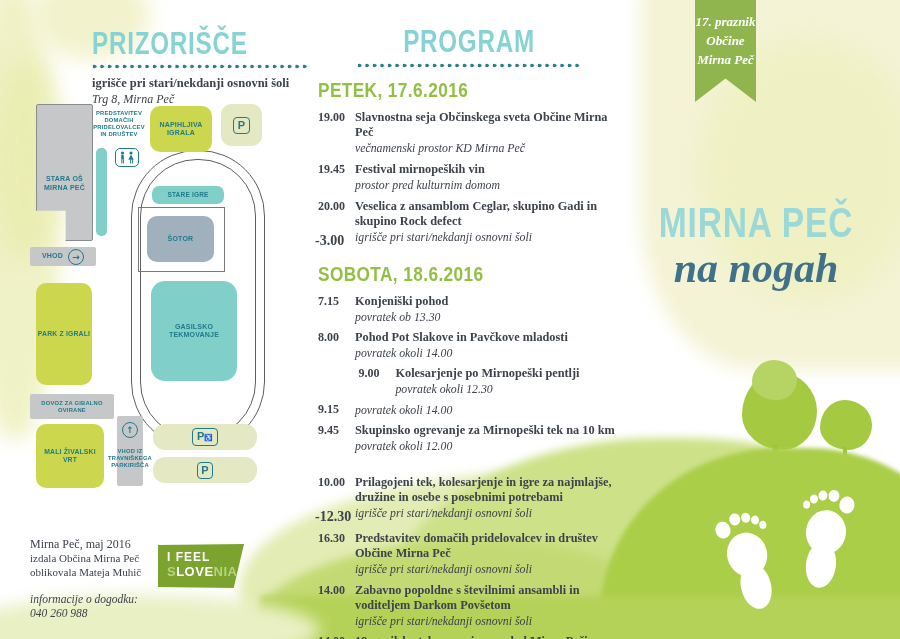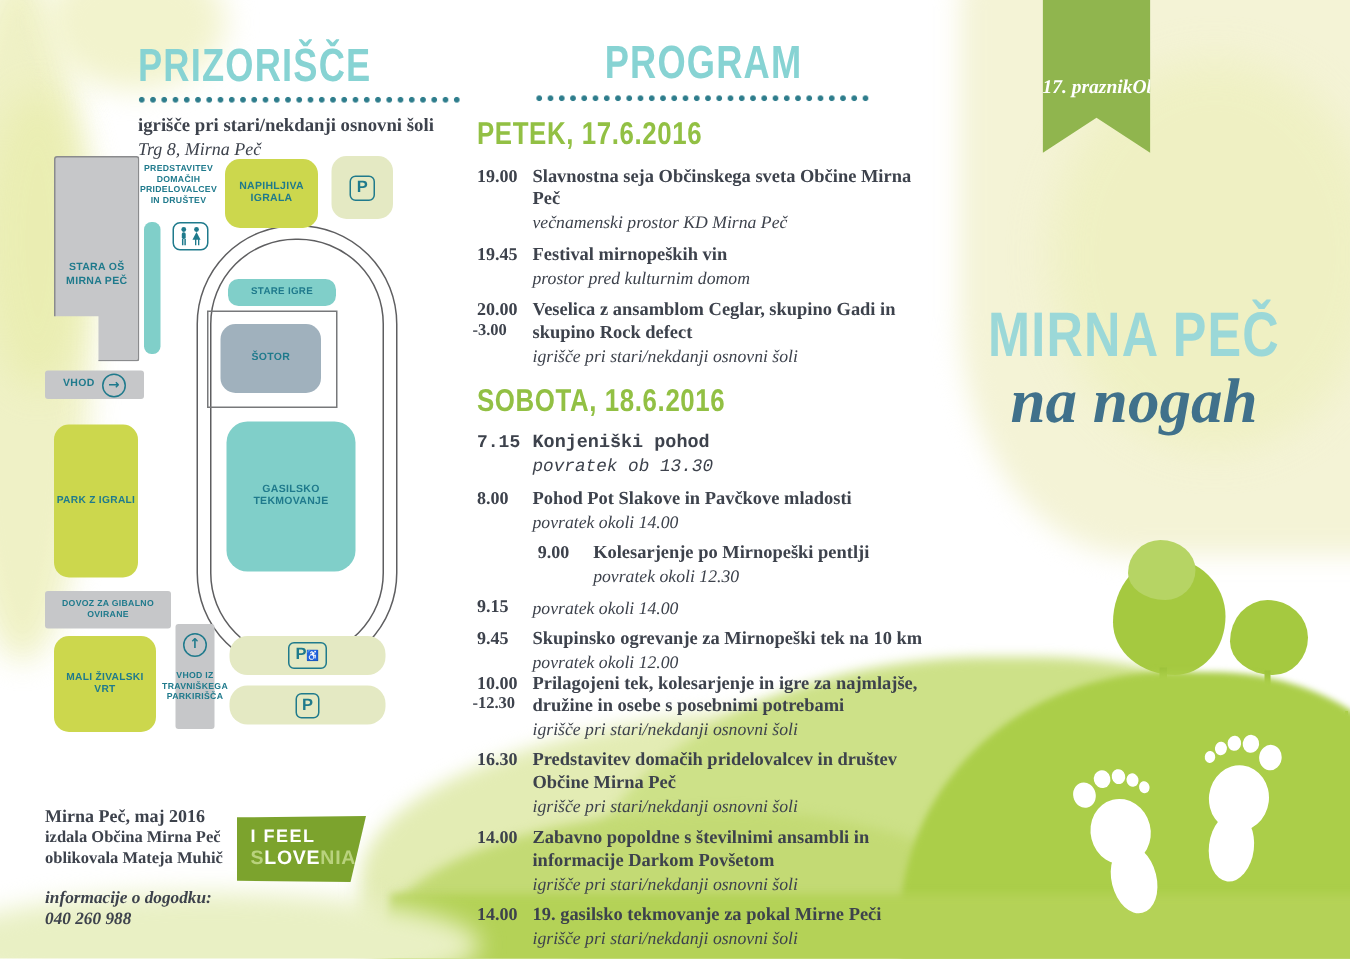--- a/index.html
+++ b/index.html
@@ -63,36 +63,36 @@
   .circle-ic{display:inline-flex;align-items:center;justify-content:center;border:1.6px solid #1f7a8c;
              border-radius:50%;width:14px;height:14px;color:#1f7a8c;font-family:"DejaVu Sans",sans-serif;
              font-size:9px;font-weight:bold;}
   .track{position:absolute;border:1.6px solid #5e5e60;background:transparent;}
   .sotor-outline{position:absolute;border:1px solid #77787a;background:transparent;}
 
   
   .program{position:absolute;left:318px;top:24px;width:302px;}
   .event{display:flex;margin-bottom:7px;}
   .time-col{width:37px;flex:none;font-weight:bold;font-size:12px;line-height:1.2;}
-  .time2{display:block;font-size:11px;font-weight:bold;margin-left:-3px;}
+  .time2{display:block;font-size:14px;font-weight:bold;margin-left:-3px;margin-top:19px;}
   .e-title{font-size:12.3px;font-weight:bold;line-height:1.22;}
   .e-venue{font-size:11.8px;font-style:italic;line-height:1.2;margin-top:1px;}
 
   
-  .ribbon{left:695px;top:0;width:72px;height:102px;background:#90b54e;position:absolute;
+  .ribbon{left:695px;top:0;width:61px;height:102px;background:#90b54e;position:absolute;
           clip-path:polygon(0 0,100% 0,100% 100%,50% 77%,0 100%);
-          display:flex;flex-direction:row;align-items:center;padding-top:12px;box-sizing:border-box;}
+          display:flex;flex-direction:column;align-items:center;padding-top:12px;box-sizing:border-box;}
   .ribbon div{color:#ffffff;font-style:italic;font-weight:bold;font-size:13px;line-height:19px;white-space:nowrap;}
   .main-title{left:628px;top:202px;width:256px;text-align:center;position:absolute;}
   .title-caps{font-family:"Liberation Sans",sans-serif;font-weight:bold;font-size:42px;color:#9bd8d8;
               letter-spacing:1px;transform:scaleX(.8);transform-origin:center;white-space:nowrap;line-height:1;}
   .title-script{font-style:italic;font-weight:bold;font-size:42px;color:#40718b;line-height:1;margin-top:3px;}
 
   
-  .footer{left:30px;top:537px;width:130px;position:absolute;font-weight:bold;}
+  .footer{left:30px;top:537px;width:130px;position:absolute;font-weight:normal;}
   .f1{font-size:12px;}
   .f2{font-size:11px;line-height:1.25;}
   .f-info{font-size:11.5px;font-style:italic;margin-top:12px;line-height:1.3;}
   .slo-logo{left:158px;top:544px;width:86px;height:44px;background:#7ca32d;position:absolute;
             clip-path:polygon(0 2%,100% 0,88% 100%,0 98%);padding:7px 0 17px 9px;box-sizing:border-box;}
   .slo-line1{color:#fff;font-family:"Liberation Sans",sans-serif;font-weight:bold;font-size:12px;letter-spacing:1px;line-height:13px;}
   .slo-line2{font-family:"Liberation Sans",sans-serif;font-size:13px;line-height:15px;letter-spacing:.5px;}
   .slo-bold{color:#ffffff;font-weight:bold;}
   .slo-light{color:#b9d27d;font-weight:bold;}
 </style>
@@ -263,21 +263,21 @@
         <div>
           <div class="e-title">Veselica z ansamblom Ceglar, skupino Gadi in skupino Rock defect</div>
           <div class="e-venue">igrišče pri stari/nekdanji osnovni šoli</div>
         </div>
       </div>
     </div>
 
   <div class="day-head" style="margin:12px 0 8px 0;">SOBOTA, 18.6.2016</div>
   <div>
 
-      <div class="event" style="margin-bottom:6px;font-family:Liberation Mono, monospace;">
+      <div class="event" style="margin-bottom:6px;">
         <div class="time-col"><span>7.15</span></div>
         <div>
           <div class="e-title">Konjeniški pohod</div>
           <div class="e-venue">povratek ob 13.30</div>
         </div>
       </div>
 
       <div class="event" style="margin-bottom:6px;">
         <div class="time-col"><span>8.00</span></div>
         <div>
@@ -294,21 +294,21 @@
         </div>
       </div>
 
       <div class="event" style="margin-bottom:6px;">
         <div class="time-col"><span>9.15</span></div>
         <div>
           <div class="e-venue">povratek okoli 14.00</div>
         </div>
       </div>
 
-      <div class="event" style="margin-bottom:0;">
+      <div class="event" style="margin-bottom:22px;">
         <div class="time-col"><span>9.45</span></div>
         <div>
           <div class="e-title">Skupinsko ogrevanje za Mirnopeški tek na 10 km</div>
           <div class="e-venue">povratek okoli 12.00</div>
         </div>
       </div>
 
       <div class="event" style="margin-bottom:6px;">
         <div class="time-col"><span>10.00</span><span class="time2">-12.30</span></div>
         <div>
@@ -321,21 +321,21 @@
         <div class="time-col"><span>16.30</span></div>
         <div>
           <div class="e-title">Predstavitev domačih pridelovalcev in društev Občine Mirna Peč</div>
           <div class="e-venue">igrišče pri stari/nekdanji osnovni šoli</div>
         </div>
       </div>
 
       <div class="event" style="margin-bottom:6px;">
         <div class="time-col"><span>14.00</span></div>
         <div>
-          <div class="e-title">Zabavno popoldne s številnimi ansambli in informacije Darkom Povšetom</div>
+          <div class="e-title">Zabavno popoldne s številnimi ansambli in voditeljem Darkom Povšetom</div>
           <div class="e-venue">igrišče pri stari/nekdanji osnovni šoli</div>
         </div>
       </div>
 
       <div class="event" style="margin-bottom:6px;">
         <div class="time-col"><span>14.00</span></div>
         <div>
           <div class="e-title">19. gasilsko tekmovanje za pokal Mirne Peči</div>
           <div class="e-venue">igrišče pri stari/nekdanji osnovni šoli</div>
         </div>

